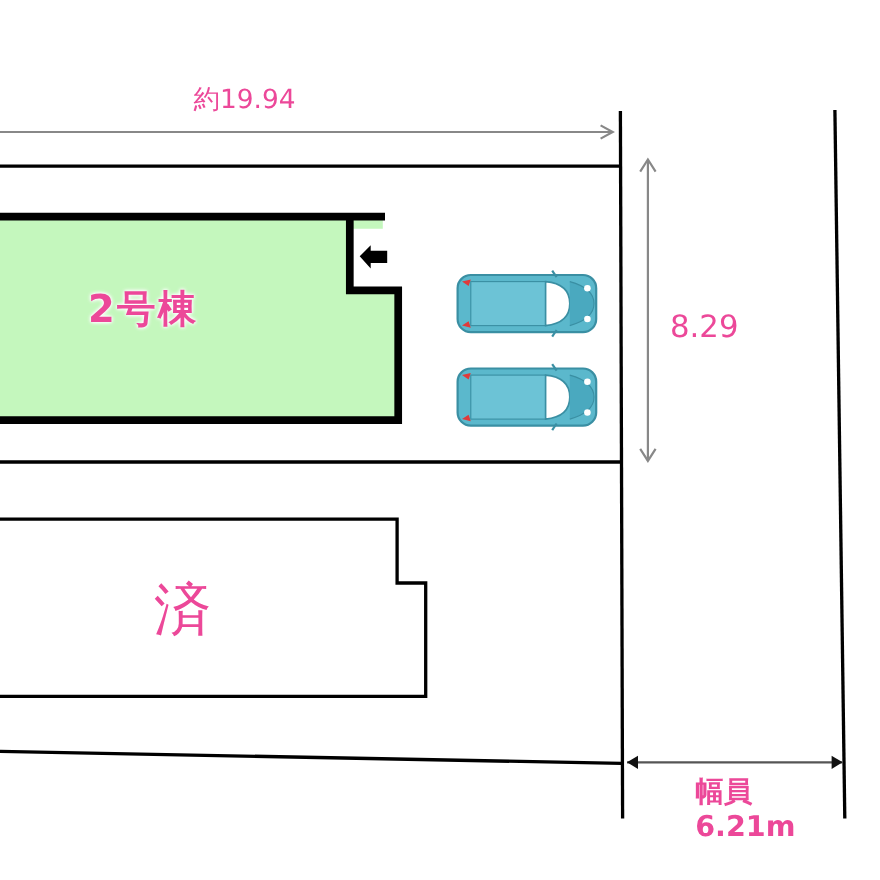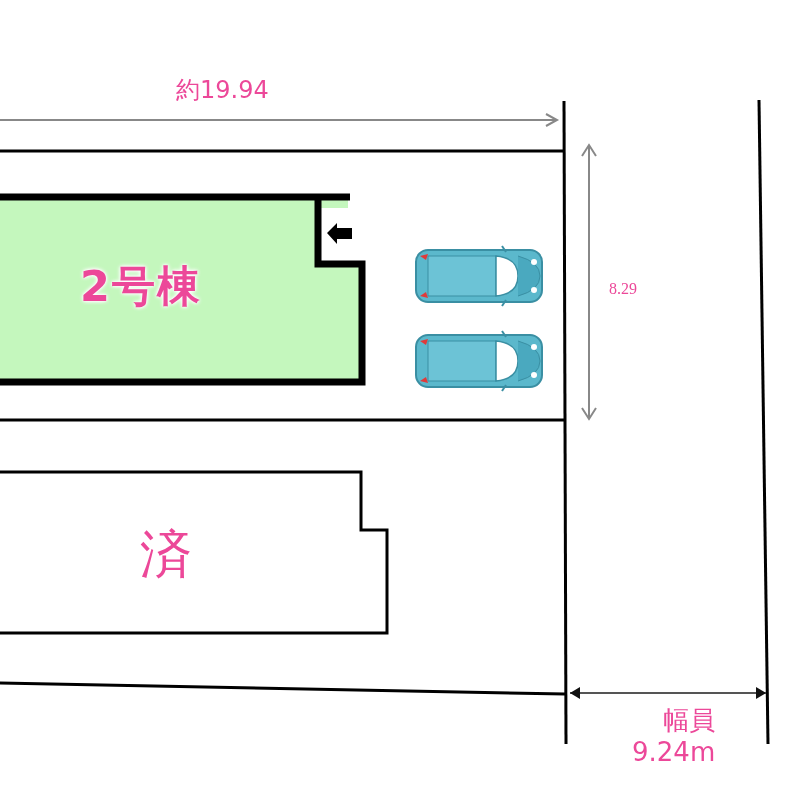--- a/index.html
+++ b/index.html
@@ -1,23 +1,23 @@
 <!DOCTYPE html>
 <html><head>
   <meta charset="utf-8">
   <style>
     html, body { margin: 0; padding: 0; background: #ffffff; }
     body { width: 800px; height: 800px; position: relative; overflow: hidden; font-family: "Liberation Sans", "DejaVu Sans", sans-serif; }
     svg.plan { position: absolute; left: 0; top: 0; }
     .lbl { position: absolute; color: #ec4899; white-space: nowrap; font-family: "DejaVu Sans", "Liberation Sans", sans-serif; }
     .dim-top { left: 176px; top: 74px; font-size: 24px; }
-    .dim-depth { left: 609px; top: 280px; font-size: 16px; font-family: Liberation Serif, serif; }
-    .bldg-label { left: 80px; top: 258px; font-size: 43px; font-weight: bold; letter-spacing: 2px; text-shadow: 0 0 4px #fff, 0 0 4px #fff, 0 0 2px #fff; }
+    .dim-depth { left: 609px; top: 280px; font-size: 28px; }
+    .bldg-label { left: 80px; top: 258px; font-size: 35px; font-weight: bold; letter-spacing: 2px; text-shadow: 0 0 4px #fff, 0 0 4px #fff, 0 0 2px #fff; }
     .done-label { left: 140px; top: 520px; font-size: 52px; }
-    .road-label { left: 632px; top: 704px; font-size: 26px; font-weight: normal; text-align: right; line-height: 32px; }
+    .road-label { left: 632px; top: 704px; font-size: 26px; font-weight: bold; text-align: left; line-height: 32px; }
     .road-label span { display: block; }
   </style>
 </head>
 <body>
 
 <svg class="plan" width="800" height="800" viewBox="0 0 800 800" xmlns="http://www.w3.org/2000/svg">
 
   <g>
     <line x1="0" y1="120" x2="556" y2="120" stroke="#888" stroke-width="2"></line>
     <polyline points="546,114 557,120 546,126" fill="none" stroke="#888" stroke-width="2"></polyline>
@@ -79,14 +79,14 @@
     <line x1="88" y1="62" x2="92" y2="56" stroke="#3a8fa3" stroke-width="2"></line>
   </g>
 </svg>
 
 <div class="lbl dim-top">約19.94</div>
 <div class="lbl dim-depth">8.29</div>
 <div class="lbl bldg-label">2号棟</div>
 <div class="lbl done-label">済</div>
 <div class="lbl road-label">
   <span>幅員</span>
-  <span>9.24m</span>
+  <span>6.21m</span>
 </div>
 
 </body></html>

